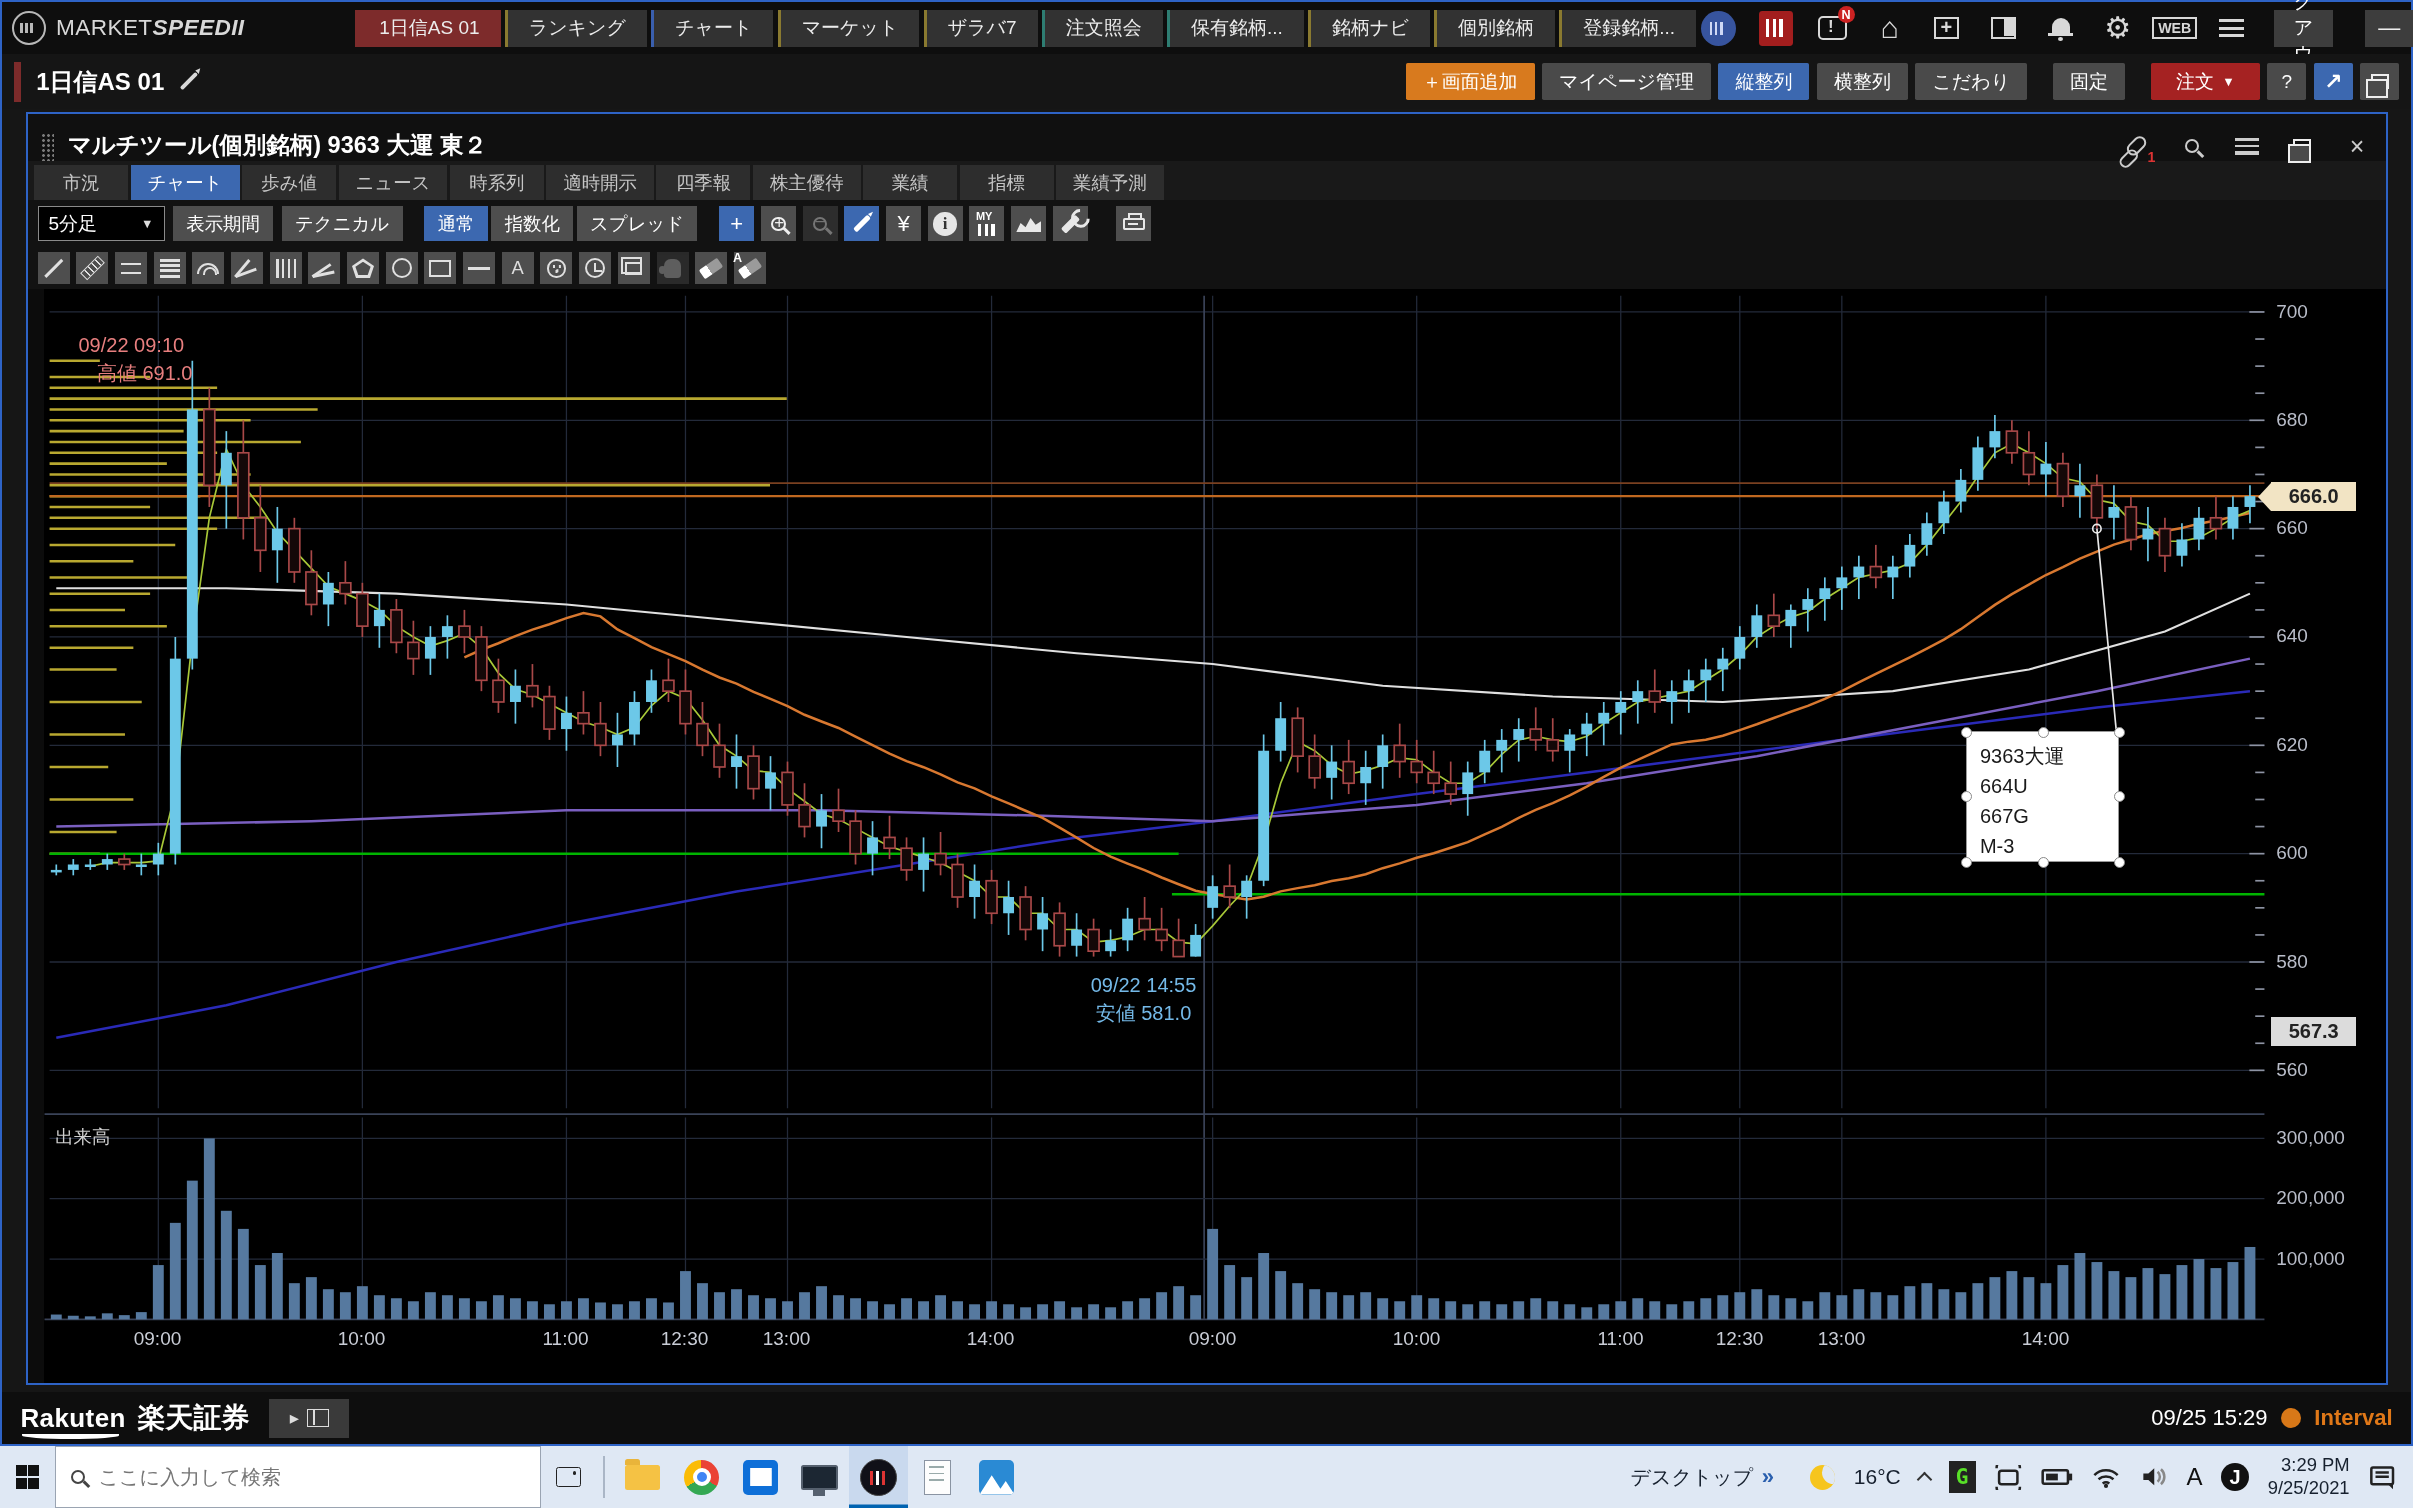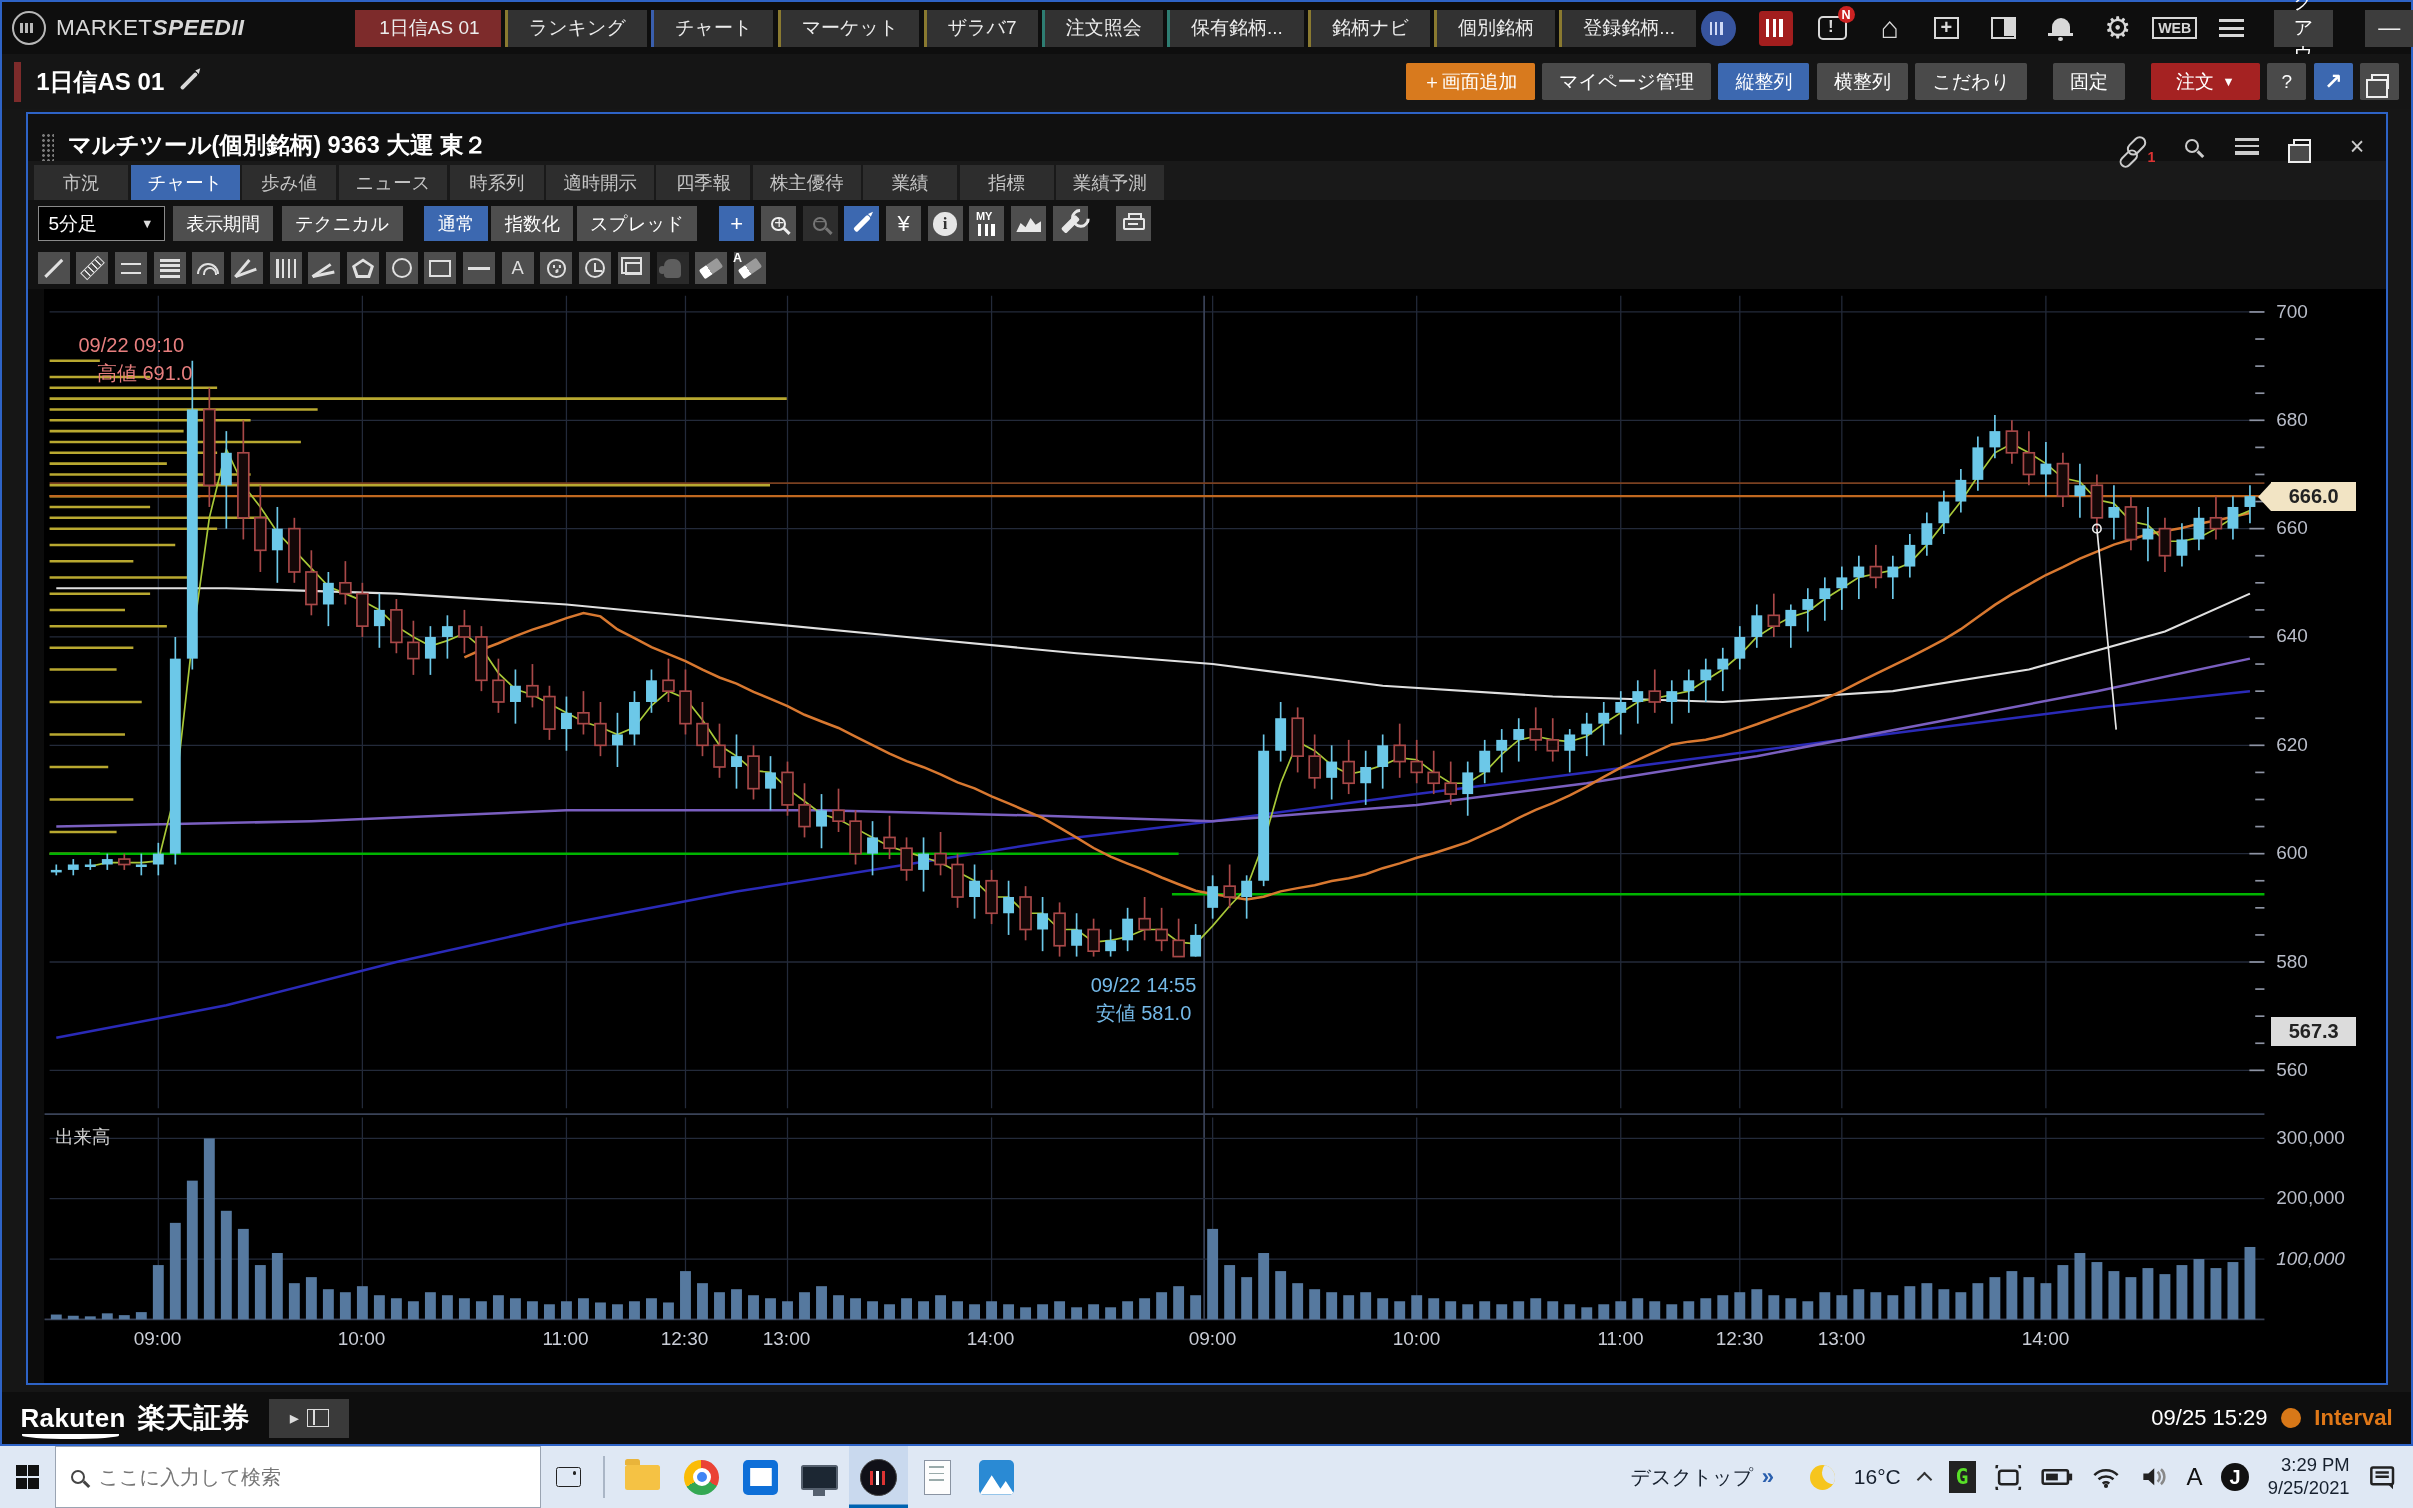--- a/index.html
+++ b/index.html
@@ -998,21 +998,21 @@
                 <div class="pl" style="top: 11.2px;">700</div>
                 <div class="pl" style="top: 120px;">680</div>
                 <div class="pl" style="top: 228px;">660</div>
                 <div class="pl" style="top: 336px;">640</div>
                 <div class="pl" style="top: 445px;">620</div>
                 <div class="pl" style="top: 553px;">600</div>
                 <div class="pl" style="top: 662px;">580</div>
                 <div class="pl" style="top: 770px;">560</div>
                 <div class="pl" style="top: 838px;">300,000</div>
                 <div class="pl" style="top: 898px;">200,000</div>
-                <div class="pl" style="top: 959px; font-style: italic;">100,000</div>
+                <div class="pl" style="top: 959px;">100,000</div>
               </div>
             <div class="badge current" id="badge-current" style="top: 193px;">666.0</div>
             <div class="badge base" id="badge-base" style="top: 728px;">567.3</div>
           </div>
           <div id="x-labels">
               <div class="xlab" style="left: 114px;">09:00</div>
               <div class="xlab" style="left: 318px;">10:00</div>
               <div class="xlab" style="left: 522px;">11:00</div>
               <div class="xlab" style="left: 641px;">12:30</div>
               <div class="xlab" style="left: 743px;">13:00</div>
@@ -1026,20 +1026,34 @@
             </div>
           <div class="vol-title">出来高</div>
           <div class="ann high">
             <div>09/22 09:10</div>
             <div class="l2">高値 691.0</div>
           </div>
           <div class="ann low" id="ann-low" style="left: 1100px;">
             <div>09/22 14:55</div>
             <div>安値 581.0</div>
           </div>
+          <div class="chart-tip" id="chart-tip" style="left: 1922px; top: 442px;">
+              <div>9363大運</div>
+              <div>664U</div>
+              <div>667G</div>
+              <div>M-3</div>
+              <span class="handle" style="left: -5.9px; top: -5.9px;"></span>
+              <span class="handle" style="left: 71px; top: -5.9px;"></span>
+              <span class="handle" style="left: 147px; top: -5.9px;"></span>
+              <span class="handle" style="left: -5.9px; top: 59px;"></span>
+              <span class="handle" style="left: 147px; top: 59px;"></span>
+              <span class="handle" style="left: -5.9px; top: 125px;"></span>
+              <span class="handle" style="left: 71px; top: 125px;"></span>
+              <span class="handle" style="left: 147px; top: 125px;"></span>
+            </div>
         </div>
       </div>
     </div>
 
     <div class="statusbar">
       <span class="brand">Rakuten</span>
       <span class="brand-jp">楽天証券</span>
       <div class="expander">
         <span>▸</span>
           <span class="exp-rect"></span>

